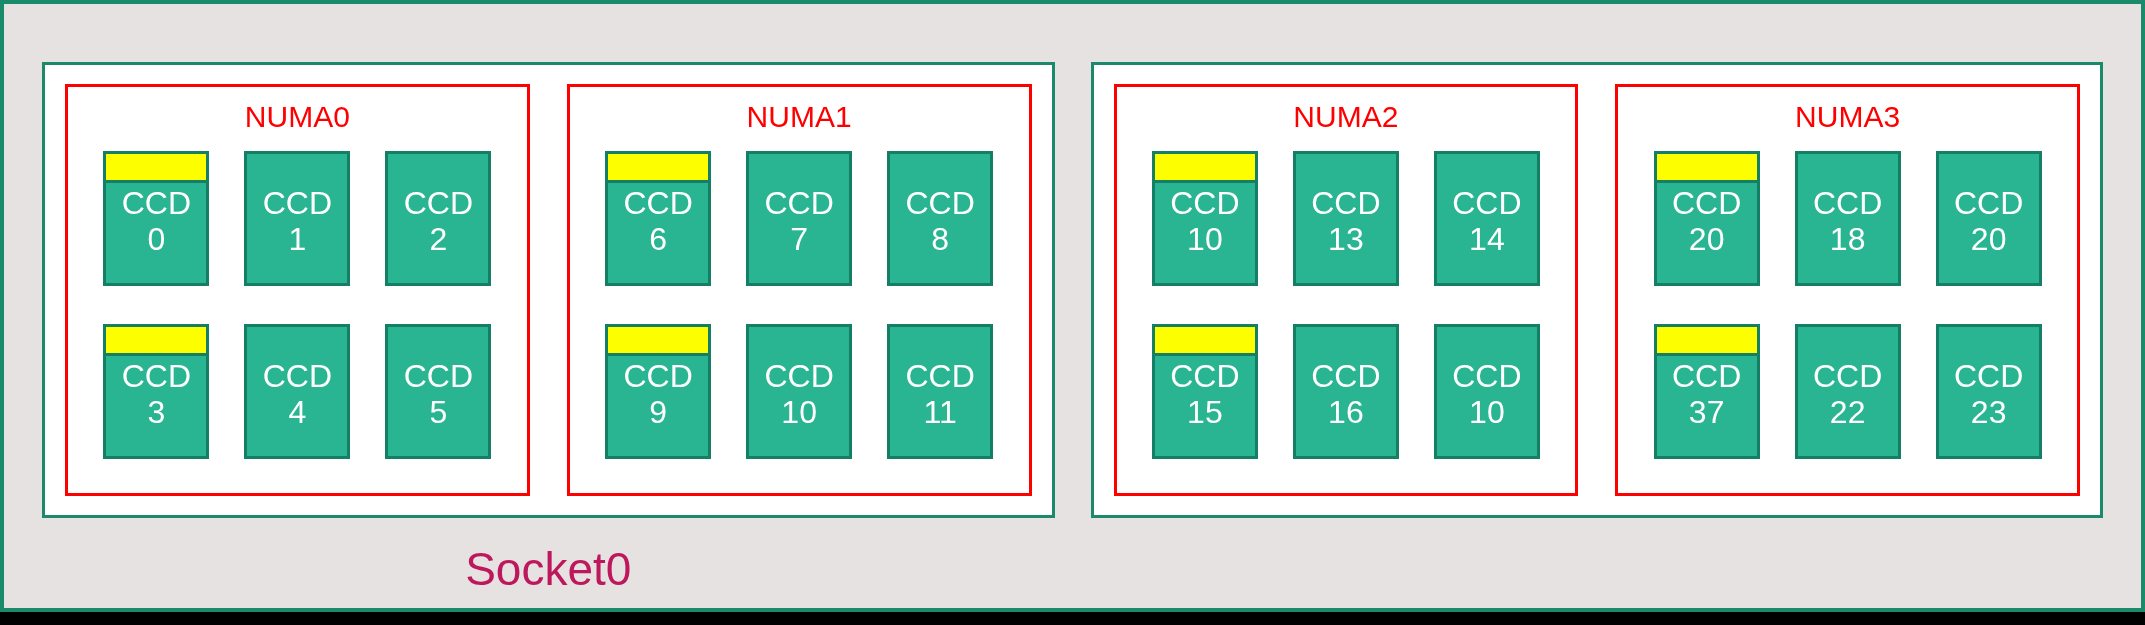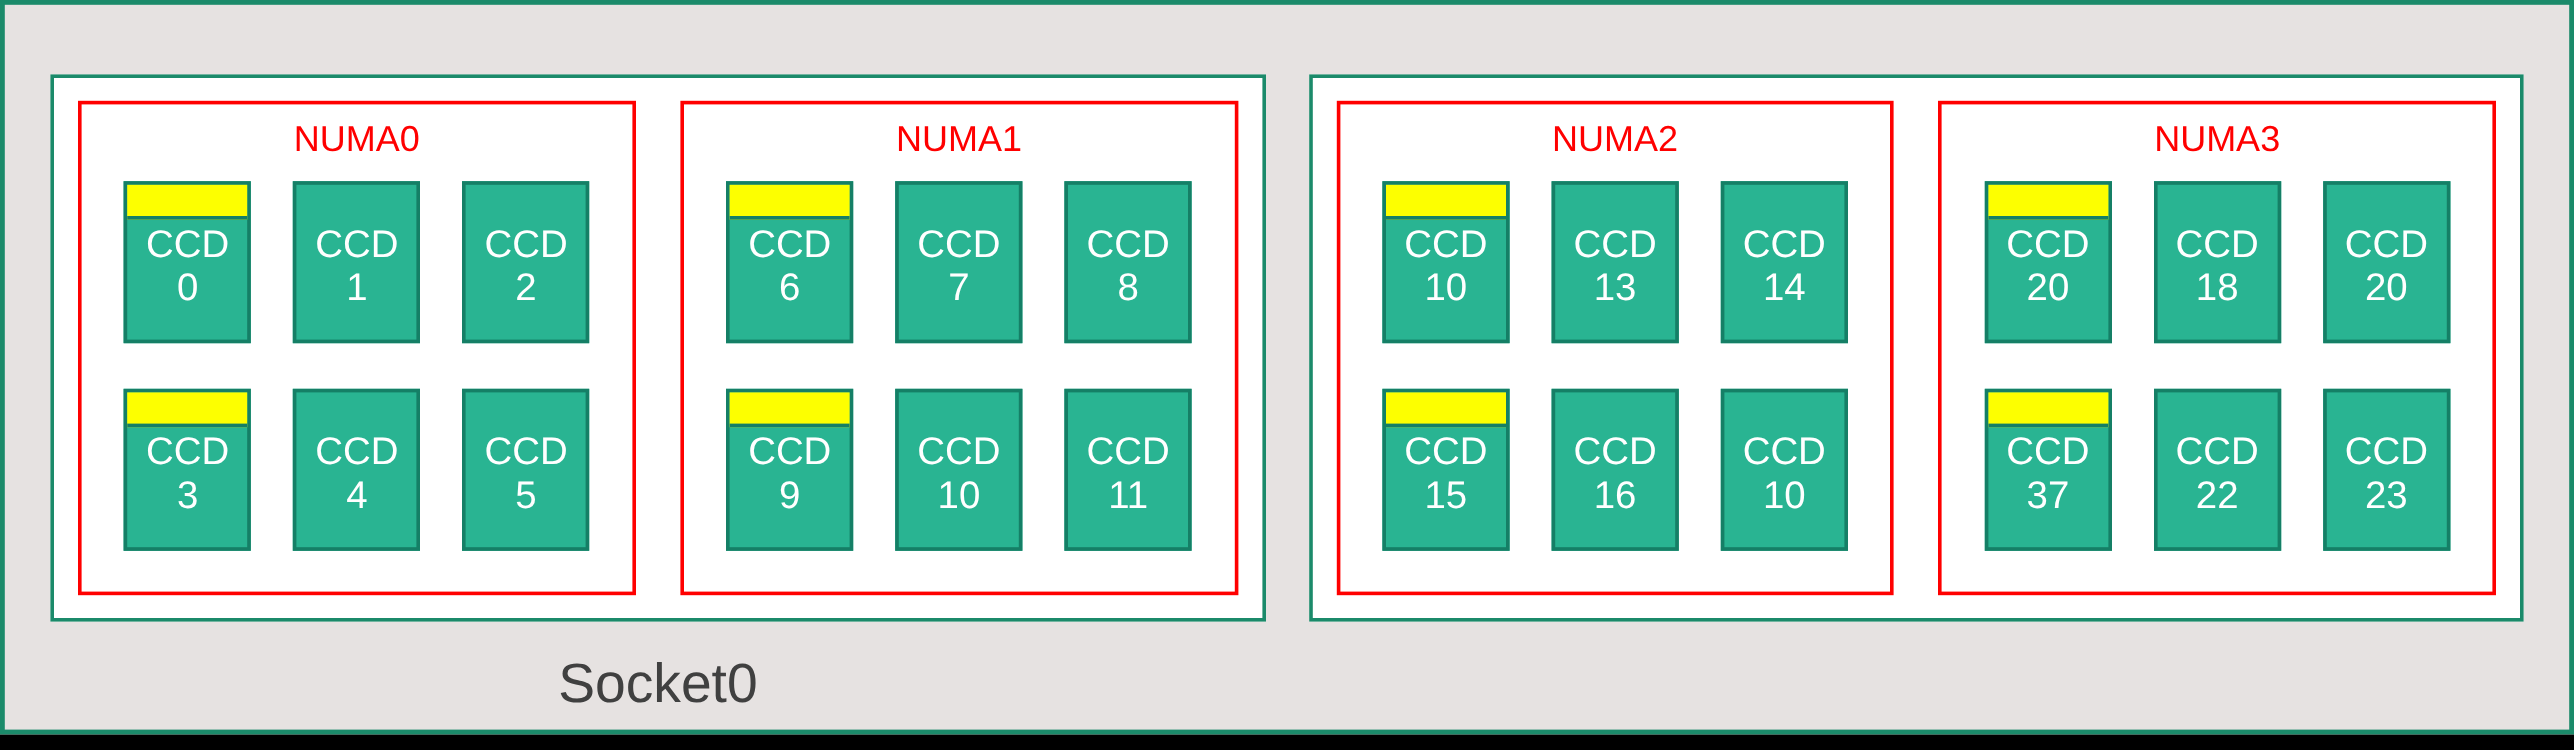--- a/index.html
+++ b/index.html
@@ -98,21 +98,21 @@
     line-height: 36px;
   }
   .socket-label {
     height: 94px;
     display: flex;
     align-items: center;
     justify-content: center;
     padding-top: 8px;
     box-sizing: border-box;
     font-size: 46px;
-    color: #404040;
+    color: #be185d;
   }
 </style>
 </head>
 <body>
 
 <div class="frame">
   <div class="sockets-row" id="sockets-row">
   <div class="socket-col">
     <div class="socket-box">
   <div class="numa-box">

